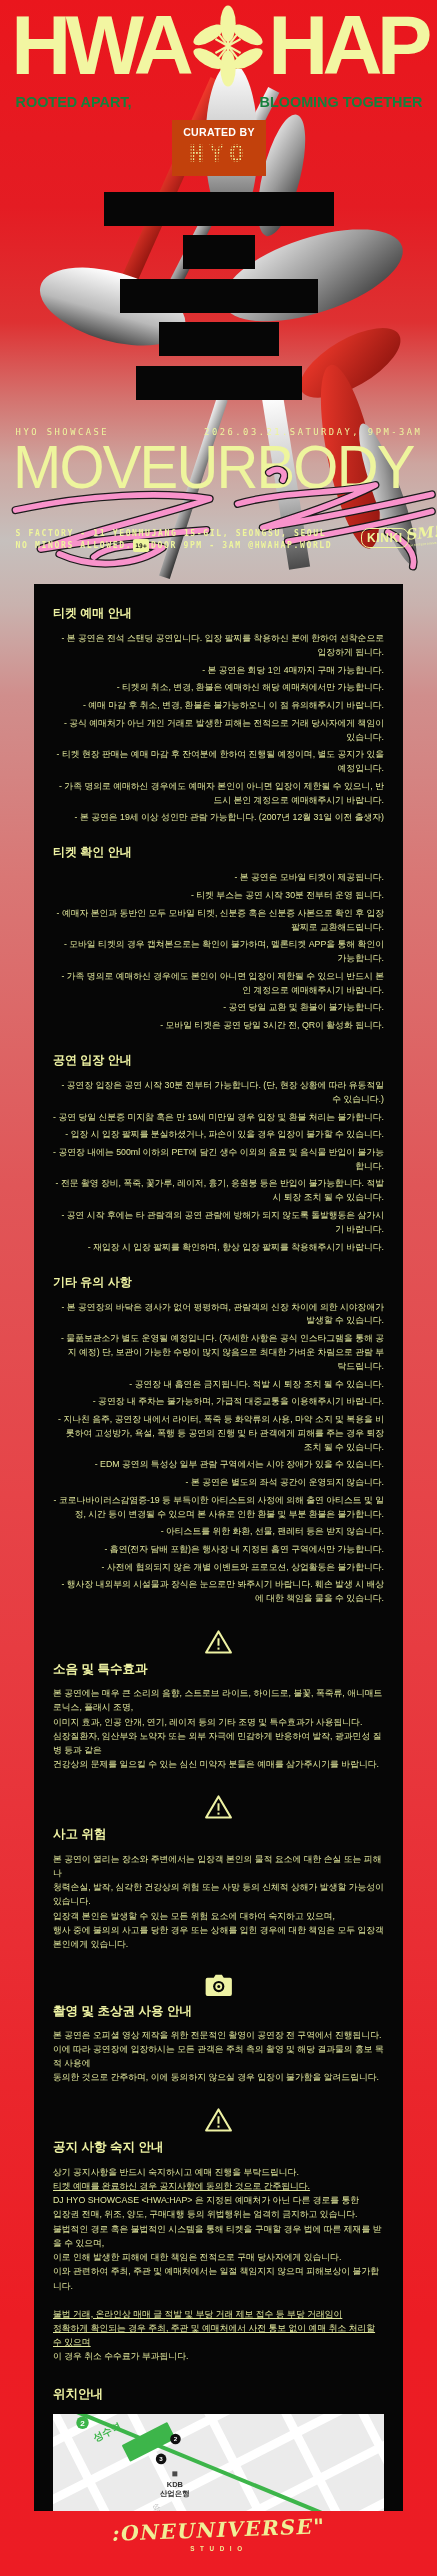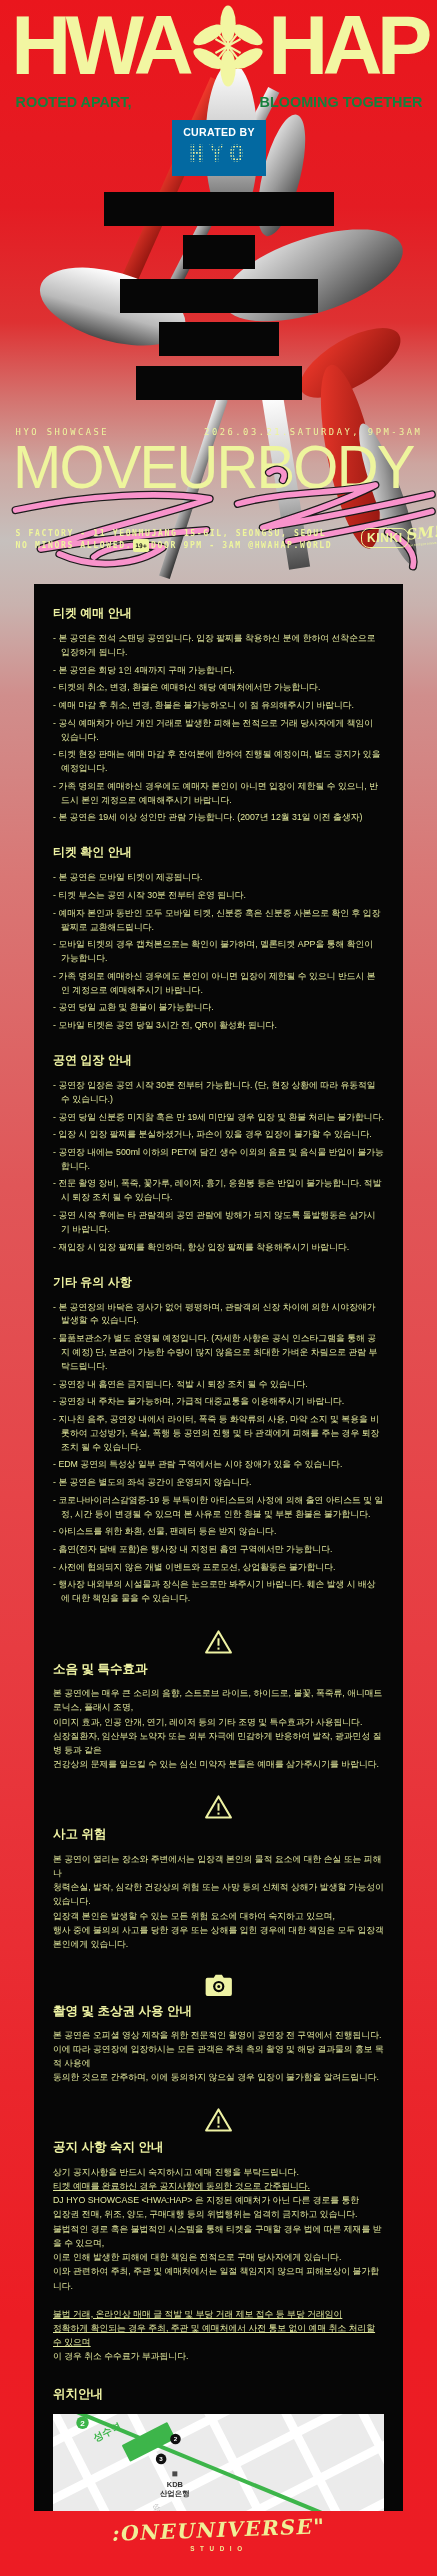--- a/index.html
+++ b/index.html
@@ -13,21 +13,21 @@
       #ea262c 81%, #ec1d24 90%, #ec1c24 100%);
   }
   .abs{position:absolute;}
   
   .logo-row{top:-3.8px;left:0;width:438px;display:flex;align-items:center;justify-content:center;gap:1.3px;
     color:#f2f6a2;font-weight:800;font-size:83px;letter-spacing:-5.6px;line-height:99px;}
   .logo-flower{width:70px;height:88px;flex:0 0 auto;margin:0 3.8px;}
   .tagline{top:94px;left:15.6px;right:15.6px;display:flex;justify-content:space-between;
     color:#15803d;font-weight:700;font-size:14.4px;letter-spacing:0px;}
   .curated-box{top:120px;left:0;width:438px;display:flex;justify-content:center;}
-  .curated-inner{background:#0369a1;padding:5.6px 11.3px 7.5px;text-align:center;}
+  .curated-inner{background:#c2410c;padding:5.6px 11.3px 7.5px;text-align:center;}
   .curated-label{color:#fff;font-weight:700;font-size:10.6px;letter-spacing:0.3px;}
   .curator-name{margin-top:1.9px;font-size:25px;letter-spacing:5px;}
   .dotty{font-family:"DejaVu Sans Mono",monospace;font-weight:bold;color:#edf39e;}
   @supports (-webkit-background-clip:text){
     .dotty{background-image:radial-gradient(circle,#edf39e 0.9px,rgba(237,243,158,0) 1.2px);
       background-size:3.1px 3.1px;-webkit-background-clip:text;color:transparent;}
   }
   .artists{top:192px;left:0;width:438px;display:flex;flex-direction:column;align-items:center;gap:9.4px;}
   .artist-box{background:#060606;padding:5px 12.5px;font-size:21px;letter-spacing:3.1px;white-space:nowrap;}
   
@@ -42,21 +42,21 @@
   .kinki{top:528px;left:361px;border:1.9px solid #eef59d;border-radius:8.1px;padding:1.9px 5px;
     color:#eef59d;font-weight:bold;font-size:12px;letter-spacing:0.6px;font-family:"Liberation Sans",sans-serif;}
   .sm-logo{top:526px;left:407px;color:#eef59d;text-align:center;transform:rotate(-6deg);}
   .sm-mark{font-family:"DejaVu Serif",serif;font-style:italic;font-weight:bold;font-size:15px;line-height:15px;}
   .sm-cap{font-size:2.8px;letter-spacing:0.3px;margin-top:0.6px;}
   
   .notice{left:34px;top:584px;width:369px;height:1927px;box-sizing:border-box;
     background:#060606;padding:21px 19px 19px;overflow:hidden;color:#e2e89c;}
   .nsec h2{font-size:12px;font-weight:bold;color:#eef2a3;margin:19px 0 10px;}
   .nsec:first-child h2{margin-top:0;}
-  .bullet{padding-left:8.1px;text-indent:-8.1px;margin-bottom:3.8px;font-size:8.8px;line-height:1.58;}
+  .bullet{padding-left:8.1px;text-indent:-8.1px;margin-bottom:3.8px;font-size:8.8px;line-height:1.58;text-align:right;}
   .bullet::before{content:"- ";}
   .csec{margin-top:22.5px;}
   .csec .icon-wrap{display:flex;justify-content:center;margin-bottom:6.3px;}
   .csec h3{font-size:12.5px;font-weight:bold;color:#eef2a3;margin:0 0 8.1px;}
   .cline{font-size:8.8px;line-height:1.62;}
   .cgap{height:13.8px;}
   .u{text-decoration:underline;}
   .loc h2{font-size:12.5px;font-weight:bold;color:#eef2a3;margin:22.5px 0 11.3px;}
   .map-wrap{width:331px;height:184px;background:#fff;overflow:hidden;}
   

